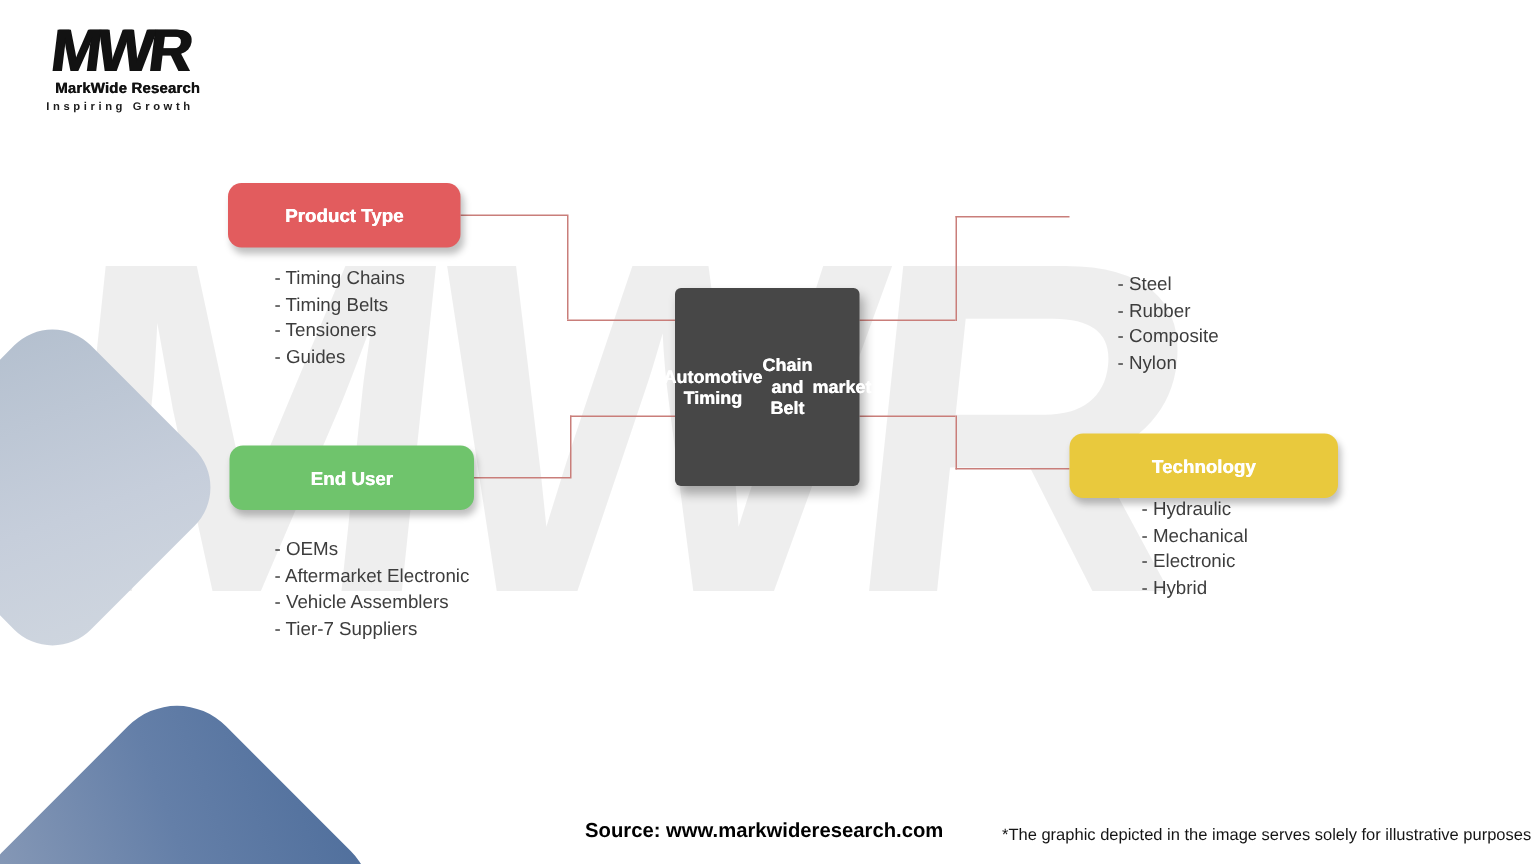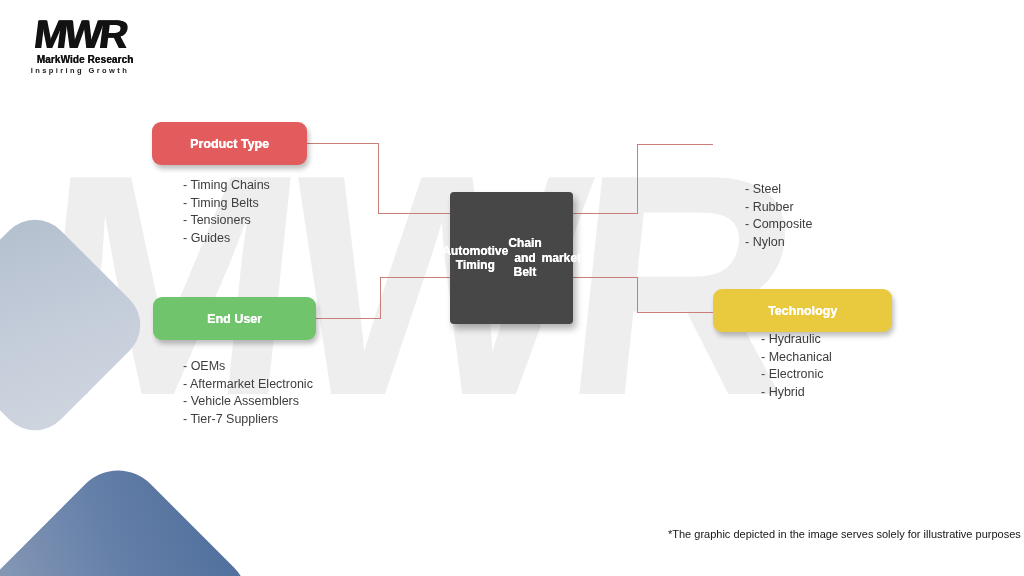--- a/index.html
+++ b/index.html
@@ -45,21 +45,21 @@
   .cline{color:#ffffff;font-weight:bold;font-size:12px;line-height:14.5px;text-align:center;
     text-shadow:0.3px 0 0 #ffffff;}
 
   
   .list{position:absolute;z-index:4;}
   .li{font-size:12.5px;color:#3d3d3d;line-height:17.5px;white-space:nowrap;}
 
   
   .source{position:absolute;left:390px;top:546px;font-size:13.5px;font-weight:bold;
     color:#000000;z-index:6;white-space:nowrap;}
-  .disclaimer{position:absolute;left:668px;top:528px;font-size:11px;color:#151515;z-index:6;
+  .disclaimer{position:absolute;left:668px;top:551px;font-size:11px;color:#151515;z-index:6;
     white-space:nowrap;}
 
   
   #node-product-type{left:152px;top:122px;width:155px;height:43px;}
   #node-material{left:713px;top:124px;width:154px;height:42px;}
   #node-end-user{left:153px;top:297px;width:163px;height:43px;}
   #node-technology{left:713px;top:289px;width:179px;height:43px;}
 
   #list-product-type{left:183px;top:177px;}
   #list-material{left:745px;top:181px;}
@@ -133,15 +133,16 @@
       <div class="li">- Vehicle Assemblers</div>
       <div class="li">- Tier-7 Suppliers</div>
     </div>
   <div class="list" id="list-technology">
       <div class="li">- Hydraulic</div>
       <div class="li">- Mechanical</div>
       <div class="li">- Electronic</div>
       <div class="li">- Hybrid</div>
     </div>
 
+  <div class="source">Source: www.markwideresearch.com</div>
   <div class="disclaimer">*The graphic depicted in the image serves solely for illustrative purposes</div>
 
 </div>
 
 </body></html>

